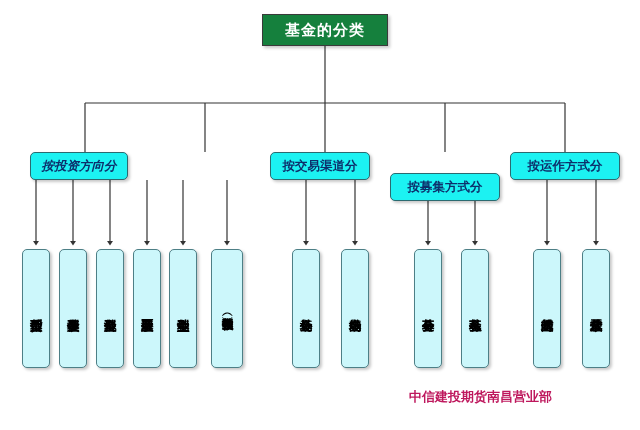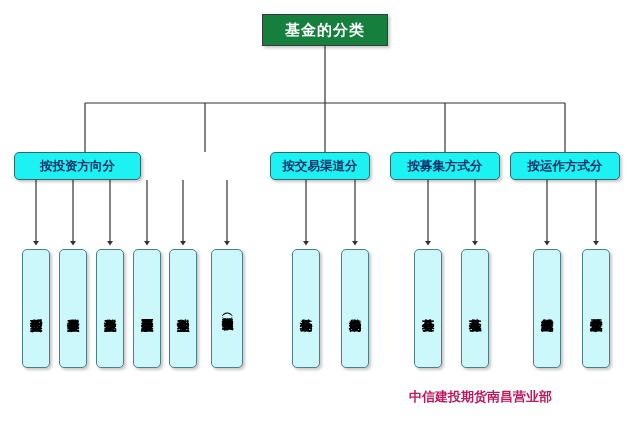--- a/index.html
+++ b/index.html
@@ -157,27 +157,27 @@
 
       <path d="M547,180 L547,243"></path>
       <path d="M596,180 L596,243"></path>
     </g>
   </svg>
 
   <div class="root-box">
     <span class="root-label">基金的分类</span>
   </div>
 
-  <div class="cat-box" style="left:14px;  width:127px;">
+  <div class="cat-box" style="left:30px;  width:98px;font-style:italic;">
     <span class="cat-label">按投资方向分</span>
   </div>
   <div class="cat-box" style="left:270px; width:100px;">
     <span class="cat-label">按交易渠道分</span>
   </div>
-  <div class="cat-box" style="left:390px; width:110px;">
+  <div class="cat-box" style="left:390px; width:110px;margin-top:21px;">
     <span class="cat-label">按募集方式分</span>
   </div>
   <div class="cat-box" style="left:510px; width:110px;">
     <span class="cat-label">按运作方式分</span>
   </div>
 
   <div class="leaf-box" style="left:22px;  width:28px;">
     <span class="leaf-label">货币型基金</span>
   </div>
   <div class="leaf-box" style="left:59px;  width:28px;">

